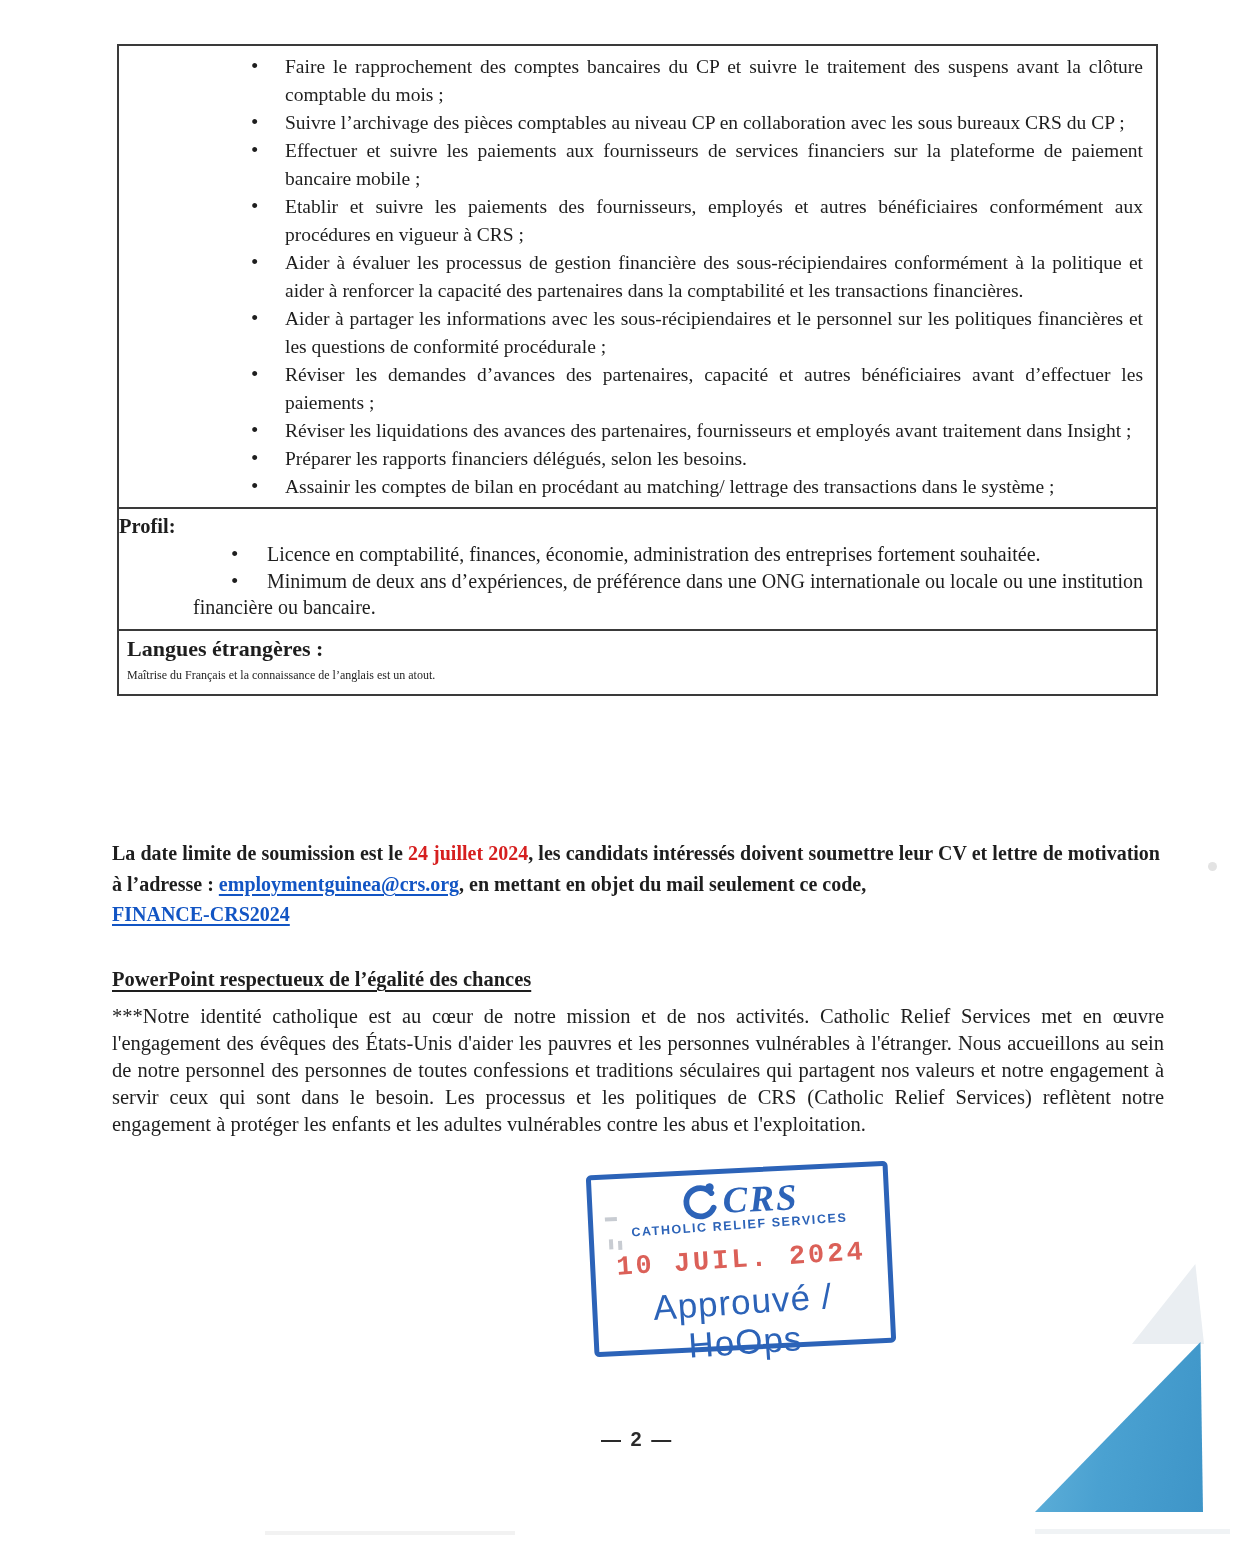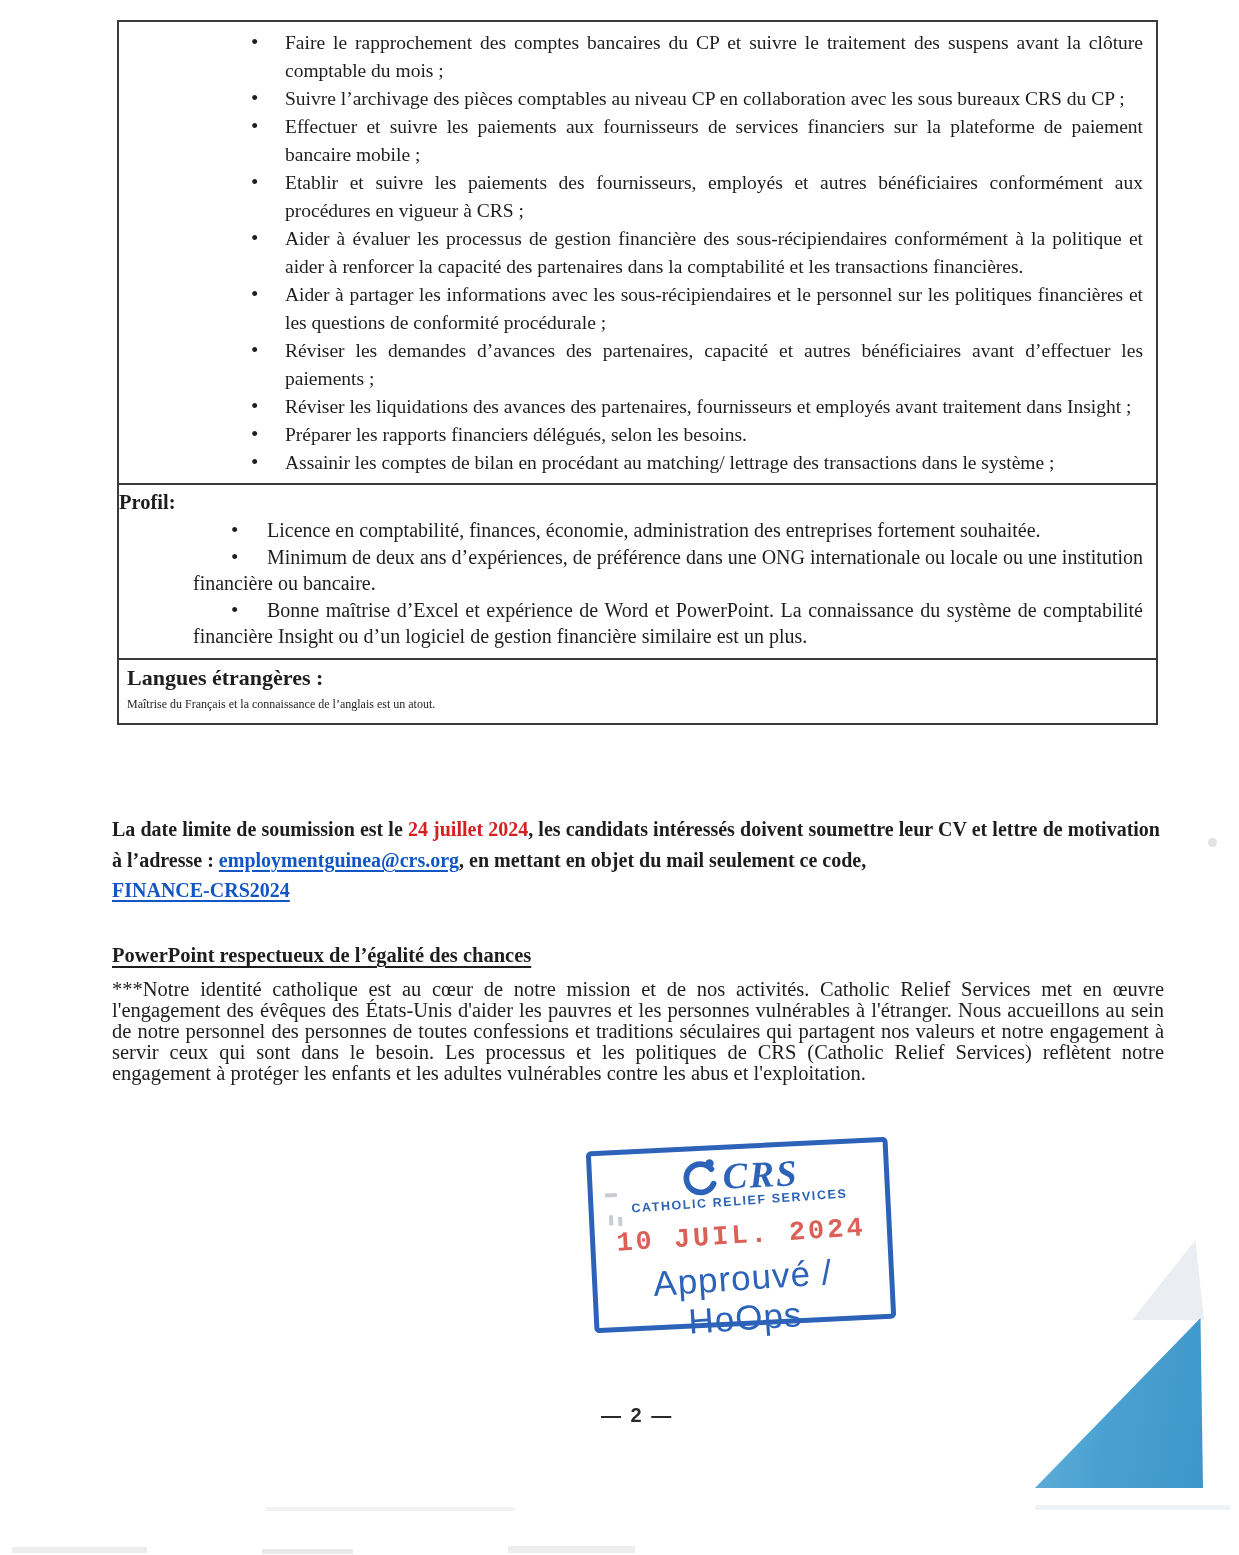--- a/index.html
+++ b/index.html
@@ -1,21 +1,21 @@
 <!DOCTYPE html>
 <html style="--date-red: #d61f1f; --link-blue: #1255c4; --warning-red: #b5123a; --stamp-blue: #2c63b8; --stamp-red: #d8534a; --triangle-blue: #4aa1d1;"><head>
 <meta charset="utf-8">
 <style>
   * { margin:0; padding:0; box-sizing:border-box; }
   html,body { background:#ffffff; }
   body {
     width:1239px; height:1555px; position:relative; overflow:hidden;
     font-family:"Liberation Serif", serif; color:#1e1e1e;
   }
-  .page { position:absolute; inset:0; overflow:hidden; background:#fff; }
+  .page { position:absolute; inset:0; overflow:hidden; background:#fff;margin-top:24px; }
 
   
   .doc-table {
     position:absolute; left:117px; top:20px; width:1041px;
     border:2px solid #3a3a3a; background:#fff;
   }
   .cell { border-bottom:2px solid #3a3a3a; }
   .cell:last-child { border-bottom:none; }
 
   .cell-resp { padding:7px 13px 6px 0; }
@@ -53,21 +53,21 @@
   .code-link  { color:var(--link-blue); text-decoration:underline; text-underline-offset:3px; }
   .warning    { color:var(--warning-red); text-align:left; }
 
   .eo-heading {
     position:absolute; left:112px; top:944px;
     font-size:20.5px; font-weight:bold;
     text-decoration:underline; text-underline-offset:4px;
   }
   .eo-body {
     position:absolute; left:112px; top:979px; width:1052px;
-    font-size:20.5px; line-height:21px; text-align:justify;
+    font-size:20.5px; line-height:27px; text-align:justify;
   }
 
   
   .stamp {
     position:absolute; left:590px; top:1144px; width:302px; height:182px;
     border:5px solid var(--stamp-blue); border-radius:5px;
     transform:rotate(-2.8deg); background:rgba(255,255,255,0);
   }
   .stamp-logo-row {
     display:flex; align-items:center; justify-content:center;
@@ -142,21 +142,20 @@
           <li>Préparer les rapports financiers délégués, selon les besoins.</li>
           <li>Assainir les comptes de bilan en procédant au matching/ lettrage des transactions dans le système ;</li>
         </ul>
     </div>
 
     <div class="cell cell-profil">
       <div class="profil-label">Profil:</div>
       <ul class="profil-list">
           <li>Licence en comptabilité, finances, économie, administration des entreprises fortement souhaitée.</li>
           <li>Minimum de deux ans d’expériences, de préférence dans une ONG internationale ou locale ou une institution financière ou bancaire.</li>
-          <li>Bonne maîtrise d’Excel et expérience de Word et PowerPoint. La connaissance du système de comptabilité financière Insight ou d’un logiciel de gestion financière similaire est un plus.</li>
         </ul>
     </div>
 
     <div class="cell cell-lang">
       <div class="lang-label">Langues étrangères :</div>
       <div class="lang-text">Maîtrise du Français et la connaissance de l’anglais est un atout.</div>
     </div>
 
   </div>
 

